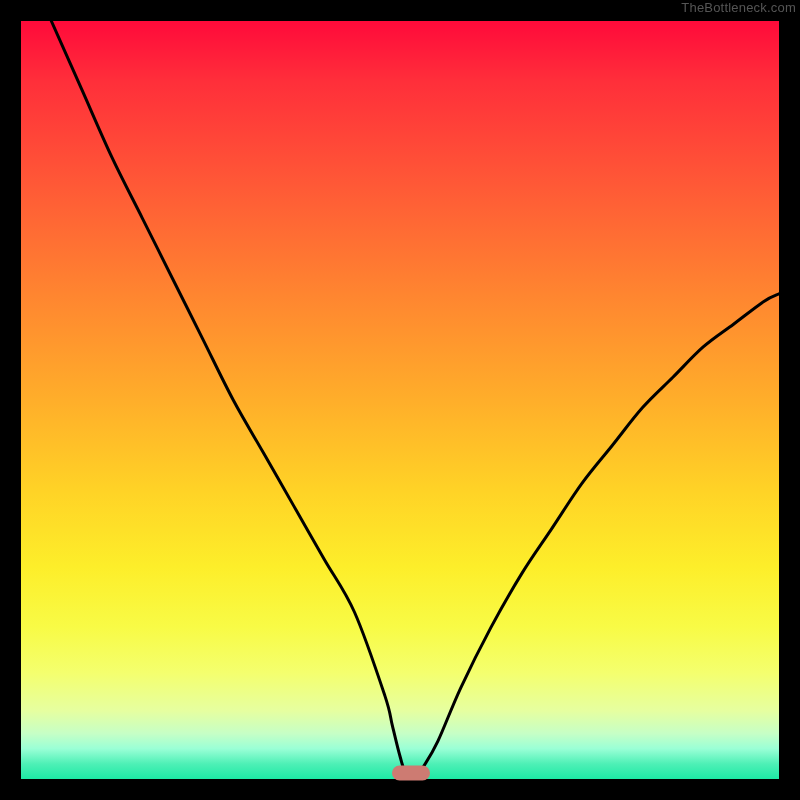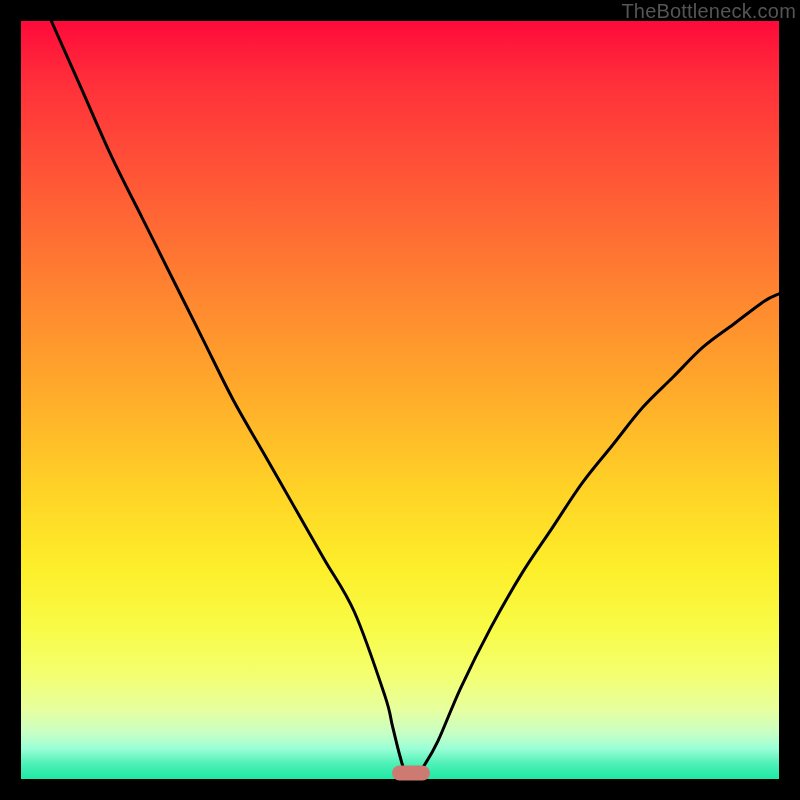--- a/index.html
+++ b/index.html
@@ -40,21 +40,21 @@
       #9affd6 96%,
       #4ef0b6 98%,
       #1de9a5 100%
     );
   }
   .watermark {
     position: absolute;
     top: 0px;
     right: 4px;
     color: #555;
-    font-size: 20px;
+    font-size: 13px;
     font-weight: 400;
     letter-spacing: 0.2px;
     user-select: none;
   }
   svg.curve {
     position: absolute;
     left: 0;
     top: 0;
     width: 758px;
     height: 758px;

